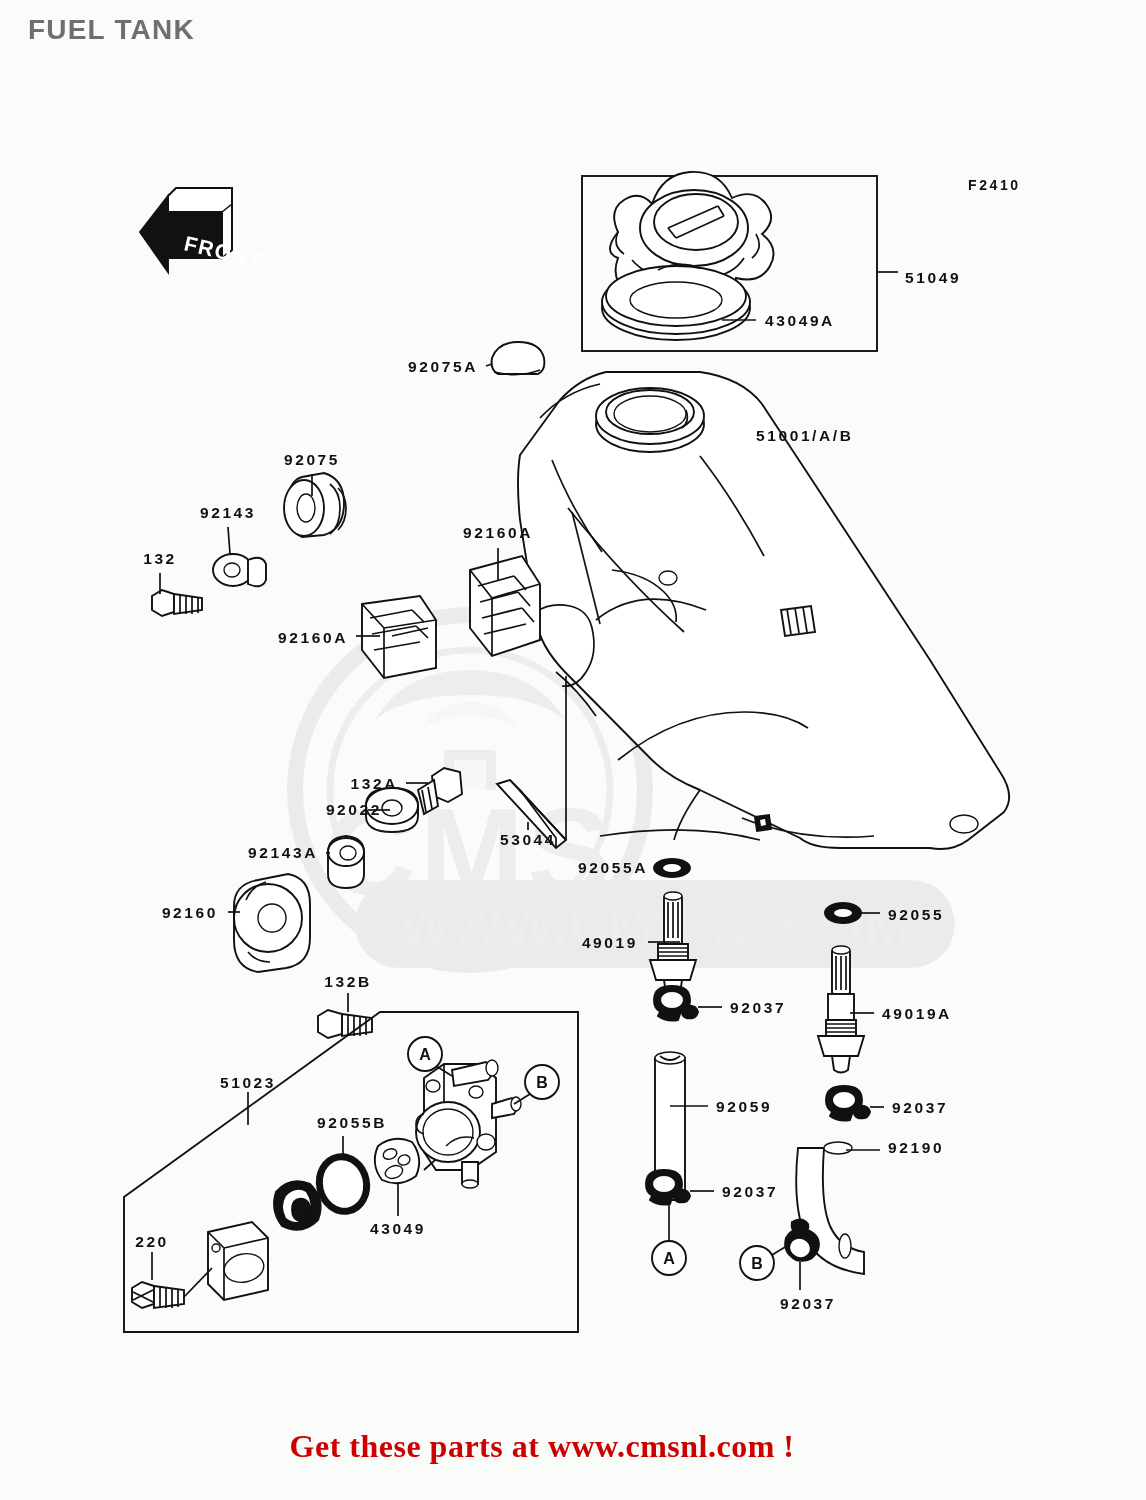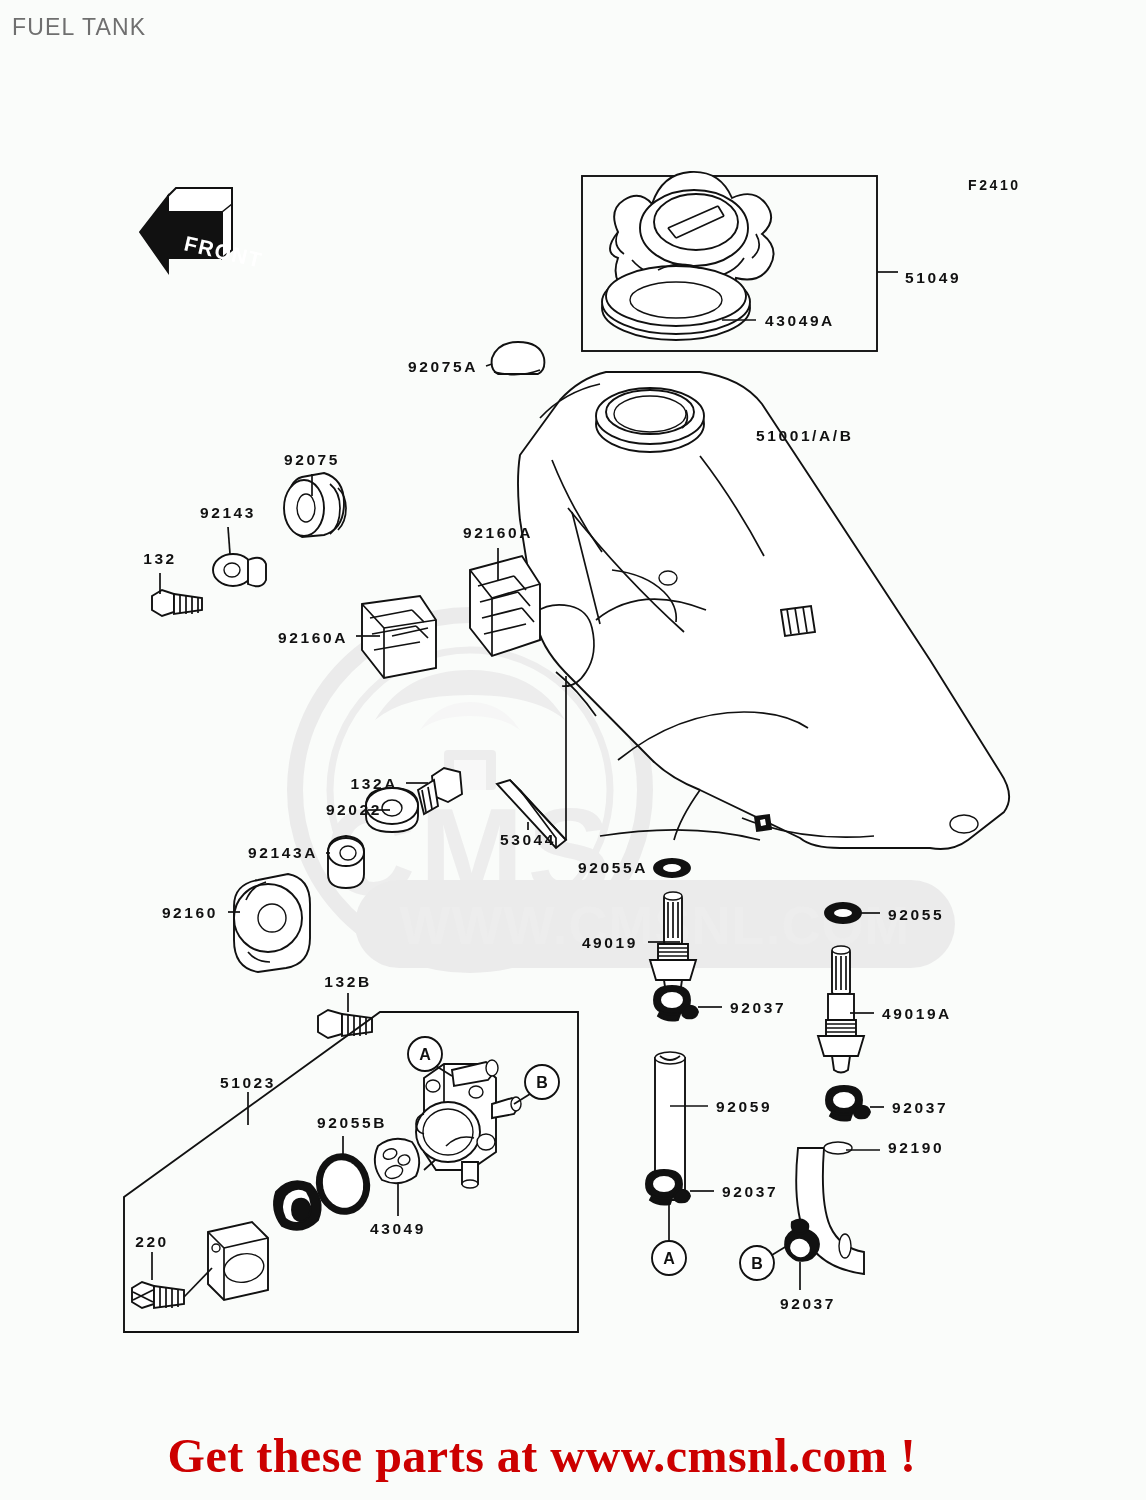--- a/index.html
+++ b/index.html
@@ -3,27 +3,27 @@
 <meta charset="utf-8">
 <style>
   html,body{margin:0;padding:0;}
   body{
     width:1146px;height:1500px;
     background:#fafcfa;
     font-family:"Liberation Sans", sans-serif;
     position:relative;overflow:hidden;
   }
   #page-title{
-    position:absolute;left:12px;top:14px;
-    font-size:23px;color:#6f6f6f;letter-spacing:1.2px;font-weight:400;
+    position:absolute;left:28px;top:14px;
+    font-size:28px;color:#6f6f6f;letter-spacing:1.2px;font-weight:700;
   }
   #diagram{position:absolute;left:0;top:0;width:1146px;height:1500px;}
   #footer{
     position:absolute;left:0;top:1428px;width:1084px;text-align:center;
-    color:#cc0000;font-size:48px;font-weight:bold;
+    color:#cc0000;font-size:32px;font-weight:bold;
     font-family:"Liberation Serif", serif;letter-spacing:0.5px;
   }
   .lbl{font-family:"Liberation Sans",sans-serif;font-weight:bold;font-size:15.5px;letter-spacing:2.6px;fill:#111;}
   .refcode{font-family:"Liberation Sans",sans-serif;font-weight:bold;font-size:14px;letter-spacing:2.6px;fill:#111;}
   .callout{font-family:"Liberation Sans",sans-serif;font-weight:bold;font-size:16px;fill:#111;}
   .ln{stroke:#111;stroke-width:1.7;fill:none;}
   .pt{stroke:#111;stroke-width:1.9;fill:#fff;}
   .pt-thin{stroke:#111;stroke-width:1.4;fill:#fff;}
   .pt-fill{stroke:#111;stroke-width:1.9;fill:#111;}
   .boxline{stroke:#111;stroke-width:1.9;fill:none;}

